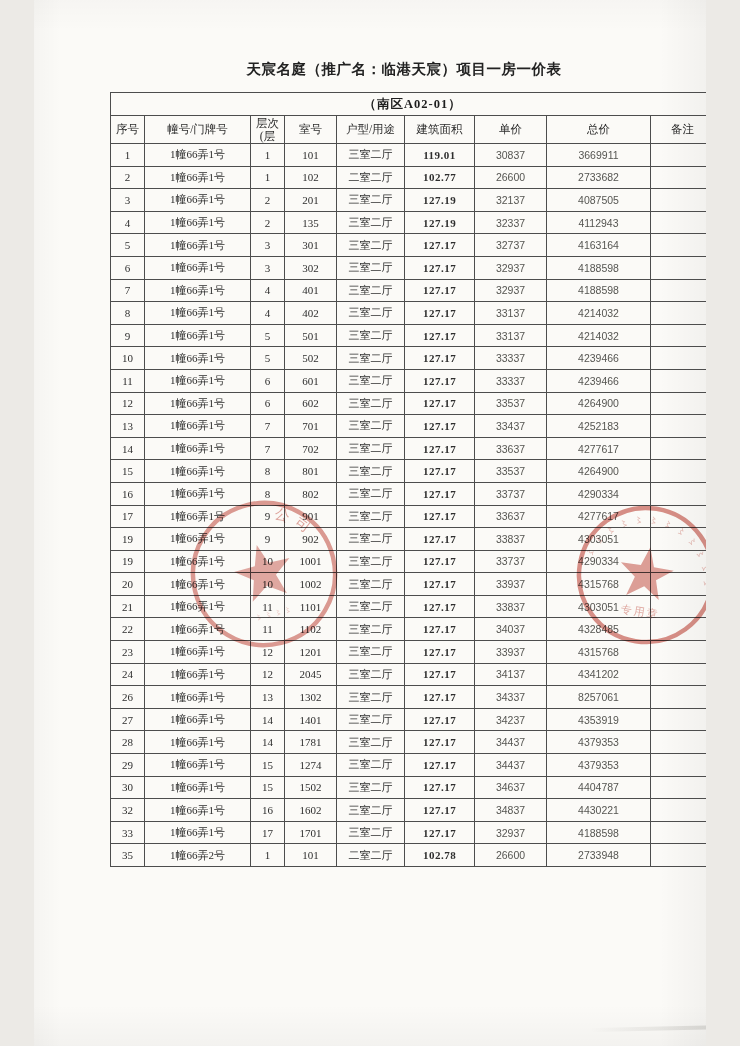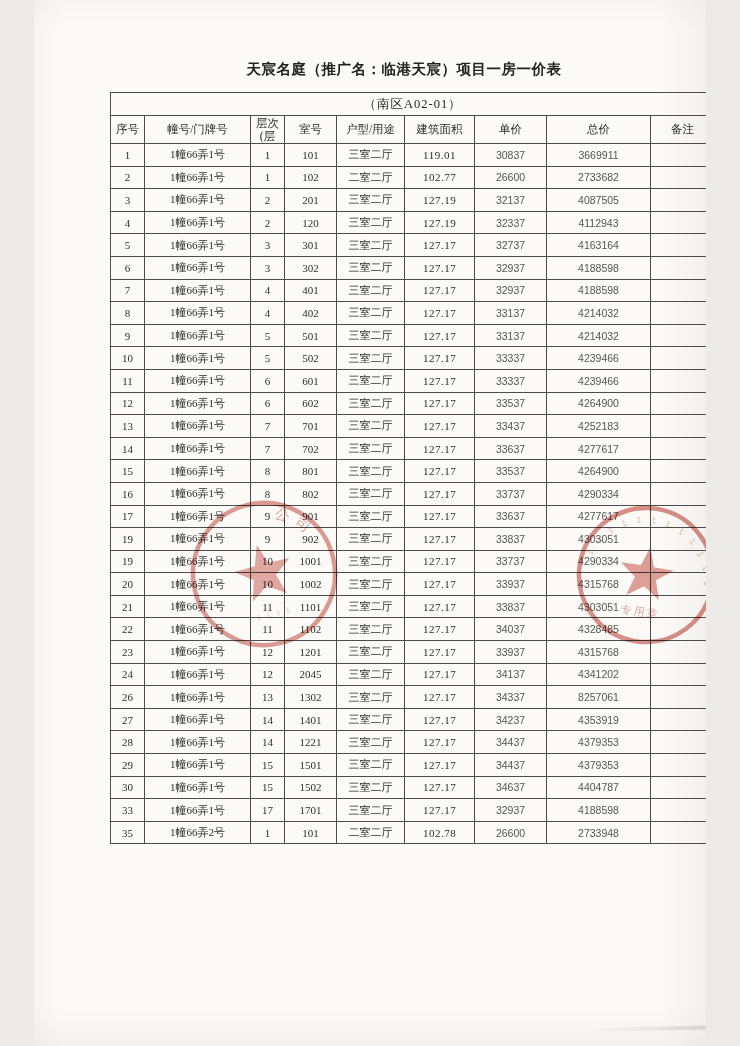--- a/index.html
+++ b/index.html
@@ -42,21 +42,21 @@
   .price-table th, .price-table td {
     border: 1px solid #4d4d4d;
     padding: 0 1px;
     text-align: center;
     vertical-align: middle;
     overflow: hidden;
   }
   .price-table th.section {
     height: 22px;
     font-size: 12.5px;
-    font-weight: normal;
+    font-weight: bold;
     color: #1e1e1e;
     letter-spacing: 1px;
   }
   .price-table thead tr.cols th {
     height: 27px;
     font-size: 11.5px;
     font-weight: normal;
     color: #2b2b2b;
     white-space: pre-line;
     line-height: 1.1;
@@ -67,20 +67,21 @@
     color: #2e2e2e;
     white-space: nowrap;
   }
   .price-table tbody td.c6, .price-table tbody td.c7 {
     color: #555551;
     font-family: "Liberation Sans", "DejaVu Sans", sans-serif;
     font-size: 10.5px;
   }
   .price-table tbody td.c5 {
     letter-spacing: 0.5px;
+    font-weight: bold;
   }
   
   .seal {
     position: absolute;
     mix-blend-mode: multiply;
     pointer-events: none;
   }
   .seal text {
     font-family: "Liberation Serif", "DejaVu Serif", serif;
   }
@@ -162,21 +163,21 @@
           <td class="c4">三室二厅</td>
           <td class="c5">127.19</td>
           <td class="c6">32137</td>
           <td class="c7">4087505</td>
           <td class="c8"></td>
         </tr>
         <tr>
           <td class="c0">4</td>
           <td class="c1">1幢66弄1号</td>
           <td class="c2">2</td>
-          <td class="c3">120</td>
+          <td class="c3">135</td>
           <td class="c4">三室二厅</td>
           <td class="c5">127.19</td>
           <td class="c6">32337</td>
           <td class="c7">4112943</td>
           <td class="c8"></td>
         </tr>
         <tr>
           <td class="c0">5</td>
           <td class="c1">1幢66弄1号</td>
           <td class="c2">3</td>
@@ -415,47 +416,58 @@
           <td class="c4">三室二厅</td>
           <td class="c5">127.17</td>
           <td class="c6">34237</td>
           <td class="c7">4353919</td>
           <td class="c8"></td>
         </tr>
         <tr>
           <td class="c0">28</td>
           <td class="c1">1幢66弄1号</td>
           <td class="c2">14</td>
-          <td class="c3">1221</td>
+          <td class="c3">1781</td>
           <td class="c4">三室二厅</td>
           <td class="c5">127.17</td>
           <td class="c6">34437</td>
           <td class="c7">4379353</td>
           <td class="c8"></td>
         </tr>
         <tr>
           <td class="c0">29</td>
           <td class="c1">1幢66弄1号</td>
           <td class="c2">15</td>
-          <td class="c3">1501</td>
+          <td class="c3">1274</td>
           <td class="c4">三室二厅</td>
           <td class="c5">127.17</td>
           <td class="c6">34437</td>
           <td class="c7">4379353</td>
           <td class="c8"></td>
         </tr>
         <tr>
           <td class="c0">30</td>
           <td class="c1">1幢66弄1号</td>
           <td class="c2">15</td>
           <td class="c3">1502</td>
           <td class="c4">三室二厅</td>
           <td class="c5">127.17</td>
           <td class="c6">34637</td>
           <td class="c7">4404787</td>
+          <td class="c8"></td>
+        </tr>
+        <tr>
+          <td class="c0">32</td>
+          <td class="c1">1幢66弄1号</td>
+          <td class="c2">16</td>
+          <td class="c3">1602</td>
+          <td class="c4">三室二厅</td>
+          <td class="c5">127.17</td>
+          <td class="c6">34837</td>
+          <td class="c7">4430221</td>
           <td class="c8"></td>
         </tr>
         <tr>
           <td class="c0">33</td>
           <td class="c1">1幢66弄1号</td>
           <td class="c2">17</td>
           <td class="c3">1701</td>
           <td class="c4">三室二厅</td>
           <td class="c5">127.17</td>
           <td class="c6">32937</td>

